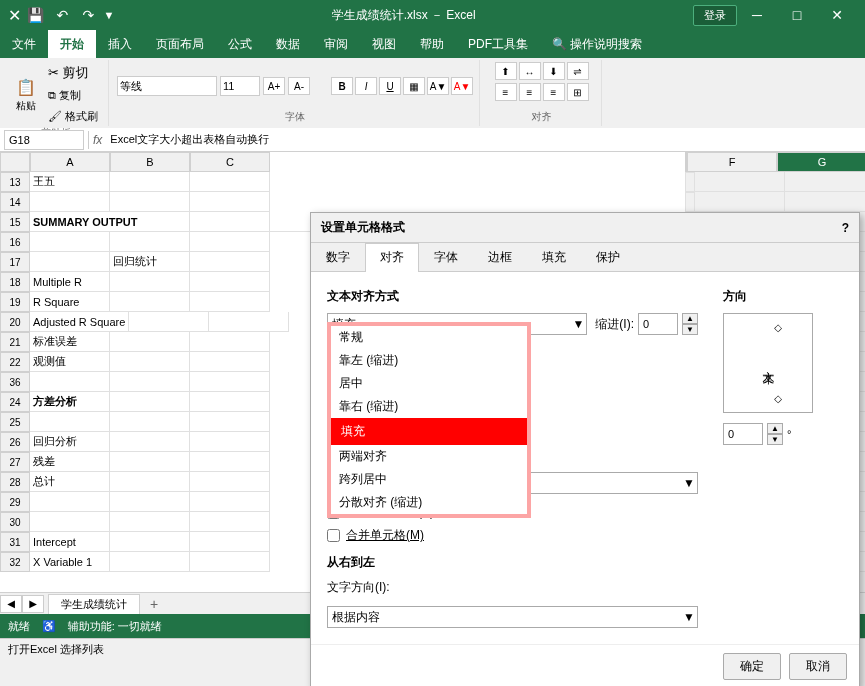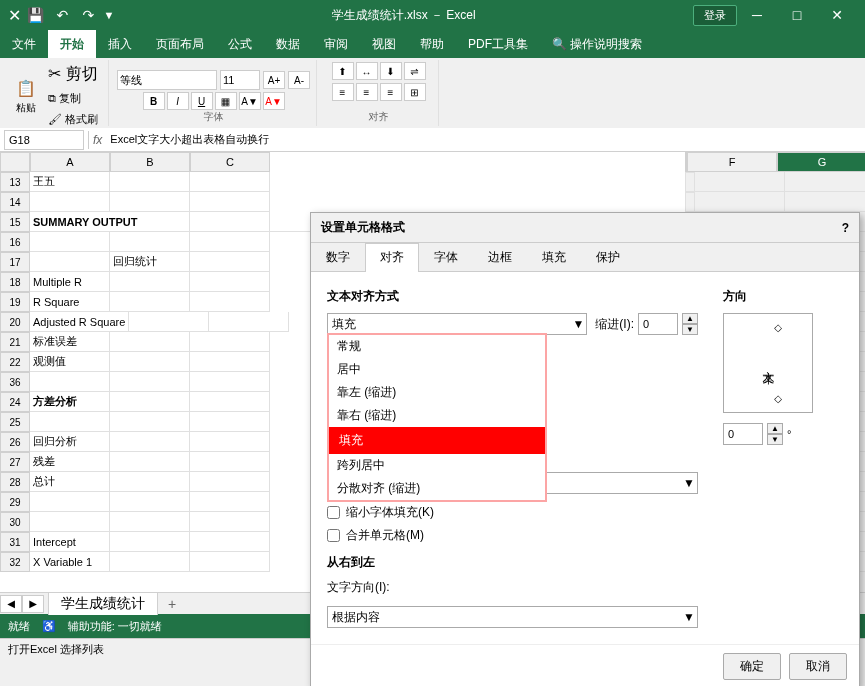--- a/index.html
+++ b/index.html
@@ -40,21 +40,21 @@
     .grid-cell { min-width: 80px; height: 20px; border-right: 1px solid #e0e0e0; border-bottom: 1px solid #e0e0e0; font-size: 11px; padding: 0 3px; overflow: hidden; white-space: nowrap; display: flex; align-items: center; }
     .grid-cell.header-cell { background: #f0f0f0; min-width: 30px; border: 1px solid #d0d0d0; justify-content: center; font-size: 10px; }
     .grid-cell.selected { background: #e8f4ec; border: 2px solid #217346; }
     .grid-cell.bold { font-weight: bold; }
 
     
     .status-bar { height: 24px; background: #217346; display: flex; align-items: center; padding: 0 8px; color: white; font-size: 11px; justify-content: space-between; }
     .status-left { display: flex; gap: 12px; align-items: center; }
     .status-right { display: flex; gap: 4px; align-items: center; }
     .tab-bar { height: 22px; background: #f0f0f0; display: flex; align-items: center; border-top: 1px solid #d0d0d0; }
-    .sheet-tab { padding: 2px 12px; background: white; border: 1px solid #d0d0d0; border-bottom: none; font-size: 14px; cursor: pointer; margin-left: 4px; }
+    .sheet-tab { padding: 2px 12px; background: white; border: 1px solid #d0d0d0; border-bottom: none; font-size: 11px; cursor: pointer; margin-left: 4px; }
     .add-tab { width: 20px; height: 20px; display: flex; align-items: center; justify-content: center; cursor: pointer; font-size: 14px; color: #666; margin-left: 4px; }
     .dialog { position: absolute; top: 60px; left: 310px; width: 550px; background: white; border: 1px solid #aaa; box-shadow: 3px 3px 8px rgba(0,0,0,0.3); z-index: 200; }
     .dialog-title { background: #f0f0f0; padding: 6px 10px; font-size: 12px; font-weight: bold; border-bottom: 1px solid #ccc; display: flex; justify-content: space-between; align-items: center; }
     .dialog-tabs { display: flex; border-bottom: 1px solid #ccc; background: #f0f0f0; }
     .dialog-tab { padding: 5px 14px; font-size: 12px; cursor: pointer; border: 1px solid transparent; border-bottom: none; }
     .dialog-tab.active { background: white; border-color: #ccc; border-bottom-color: white; margin-bottom: -1px; }
     .dialog-body { padding: 16px; display: flex; gap: 12px; }
     .dialog-left { flex: 1; }
     .dialog-right { width: 120px; margin-left: 13px; }
     .section-label { font-size: 12px; font-weight: bold; margin-bottom: 8px; }
@@ -114,30 +114,30 @@
 
 <div class="ribbon-content">
 
   <div class="ribbon-group">
     <div class="ribbon-group-content">
       <div class="ribbon-btn">
         <div class="ribbon-icon">📋</div>
         <span>粘贴</span>
       </div>
       <div style="display:flex;flex-direction:column;gap:2px;">
-        <div class="ribbon-btn" style="flex-direction:row;font-size:16px;">✂ 剪切</div>
+        <div class="ribbon-btn" style="flex-direction:row;font-size:13px;">✂ 剪切</div>
         <div class="ribbon-btn" style="flex-direction:row;font-size:11px;">⧉ 复制</div>
         <div class="ribbon-btn" style="flex-direction:row;font-size:11px;">🖌 格式刷</div>
       </div>
     </div>
     <span class="ribbon-group-label">剪贴板</span>
   </div>
 
   <div class="ribbon-group" style="min-width:180px;">
-    <div class="ribbon-group-content" style="flex-direction:column;gap:2px;justify-content:flex-end;">
+    <div class="ribbon-group-content" style="flex-direction:row;gap:21px;justify-content:flex-end;">
       <div style="display:flex;gap:3px;align-items:center;">
         <input class="font-select" value="等线" style="">
         <input class="font-size-select" value="11" style="">
         <button class="small-btn">A+</button>
         <button class="small-btn">A-</button>
       </div>
       <div style="display:flex;gap:2px;align-items:center;">
         <button class="small-btn" style="font-weight:bold;">B</button>
         <button class="small-btn" style="font-style:italic;">I</button>
         <button class="small-btn" style="text-decoration:underline;">U</button>
@@ -443,44 +443,45 @@
             <div style="margin-left:8px;display:flex;align-items:center;gap:4px;">
               <label class="indent-label">缩进(I):</label>
               <input class="form-input" value="0" style="width: 40px;">
               <div class="spinner-group">
                 <div class="spinner-btn">▲</div>
                 <div class="spinner-btn">▼</div>
               </div>
             </div>
           </div>
 
-          <div class="dropdown-list" style="position:absolute;top:22px;left:0;width:220px;z-index:300;border:2px solid #fca5a5;">
+          <div class="dropdown-list" style="position:absolute;top:11px;left:0;width:204px;z-index:300;border:4px solid #fca5a5;">
             <div class="dropdown-item">常规</div>
+            <div class="dropdown-item">靠左 (缩进)</div>
             <div class="dropdown-item">居中</div>
-            <div class="dropdown-item">靠左 (缩进)</div>
             <div class="dropdown-item">靠右 (缩进)</div>
             <div class="dropdown-item highlighted">填充</div>
+            <div class="dropdown-item">两端对齐</div>
             <div class="dropdown-item">跨列居中</div>
             <div class="dropdown-item">分散对齐 (缩进)</div>
           </div>
         </div>
 
         <div style="margin-top:110px;">
           <div class="form-row">
             <label class="form-label">垂直对齐(V):</label>
           </div>
           <div style="display:flex;align-items:center;gap:4px;margin-bottom:10px;">
             <div style="flex:1;height:22px;border:1px solid #aaa;background:white;display:flex;align-items:center;padding:0 4px;font-size:12px;position:relative;">
               <span>跨列居中</span>
               <span style="position:absolute;right:2px;">▼</span>
             </div>
           </div>
         </div>
 
-        <div style="margin-top:2px;">
+        <div style="margin-top:2px;text-decoration:underline;">
           <div class="checkbox-row">
             <input type="checkbox" style="">
             <label>缩小字体填充(K)</label>
           </div>
           <div class="checkbox-row">
             <input type="checkbox" style="">
             <label>合并单元格(M)</label>
           </div>
         </div>
 

